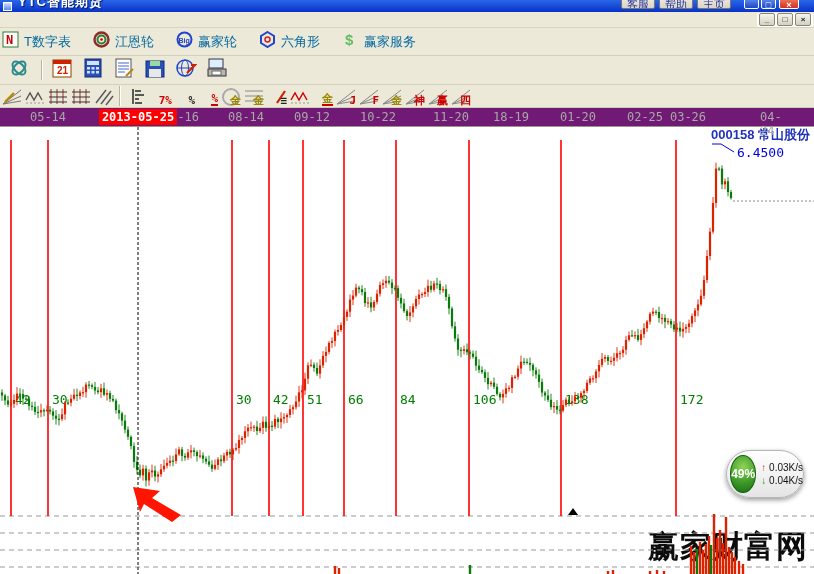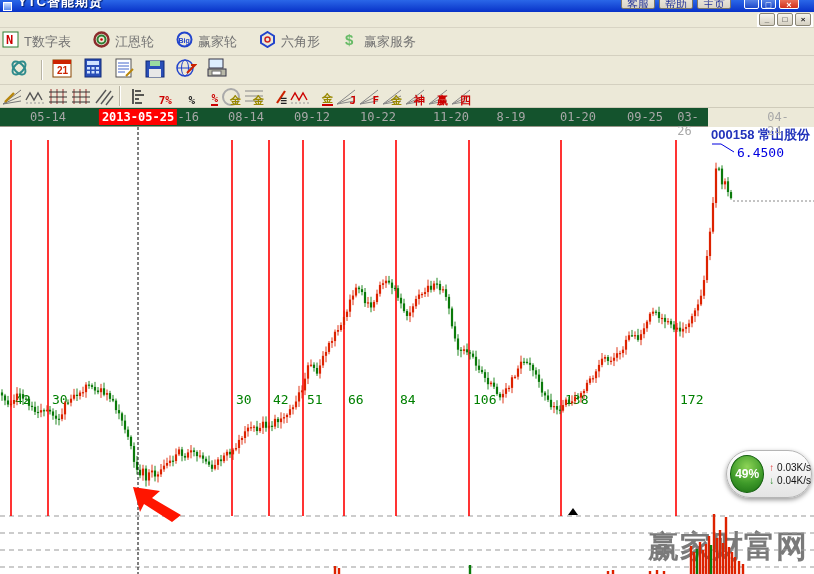--- a/index.html
+++ b/index.html
@@ -29,49 +29,49 @@
     border:1px solid #8a8676; border-radius:2px; font-size:8px; line-height:11px; text-align:center;
     color:#222; font-weight:bold; }
 
   .toolbar { position:absolute; left:0; width:814px; background:#ECE9D8; z-index:30;
     display:flex; align-items:center; }
   #toolbar1 { top:28px; height:28px; border-bottom:1px solid #d4d0c0; padding-left:2px; }
   #toolbar2 { top:56px; height:29px; border-bottom:1px solid #d4d0c0; padding-left:8px; }
   #toolbar3 { top:85px; height:23px; border-bottom:1px solid #cfcbba; padding-left:2px; }
 
   .tb1-item { display:flex; align-items:center; margin-right:22px; cursor:pointer; }
-  .tb1-item .lbl { font-size:13px; color:#737373; margin-left:5px; white-space:nowrap; }
+  .tb1-item .lbl { font-size:13px; color:#0369a1; margin-left:5px; white-space:nowrap; }
   .icon16 { width:17px; height:17px; display:inline-block; }
 
   .icon22 { width:22px; height:22px; margin-right:9px; display:inline-block; cursor:pointer; }
   .vsep { width:2px; height:20px; border-left:1px solid #b8b4a4; border-right:1px solid #fff;
     margin:0 8px 0 2px; }
 
   .icon-draw { width:21px; height:19px; margin-right:2px; position:relative; display:inline-block;
     cursor:pointer; font-family:"DejaVu Sans Mono", monospace; }
   .icon-draw svg { position:absolute; left:0; top:0; }
   .icon-draw .g { position:absolute; right:1px; bottom:0; font-size:11px; font-weight:bold; line-height:11px; }
   .icon-draw .u { border-bottom:2px solid #CC0000; }
 
-  #datestrip { position:absolute; left:0; top:108px; width:708px; height:19px; background:#14532d;
+  #datestrip { position:absolute; left:0; top:108px; width:814px; height:19px; background:#701a75;
     border-bottom:1px solid #9a968a; z-index:30; }
   .dt { position:absolute; top:2px; transform:translateX(-50%); font-size:12px; color:#A8A8A8;
     font-family:"DejaVu Sans Mono", monospace; }
   #dt-hl { position:absolute; top:1px; height:16px; transform:translateX(-50%); background:#FF0000;
     color:#fff; font-size:12px; font-weight:bold; padding:1px 3px 0 3px;
     font-family:"DejaVu Sans Mono", monospace; }
 
   
   #chart-base { position:absolute; left:0; top:127px; width:814px; height:447px; background:#fff; z-index:1; }
   #watermark { position:absolute; left:648px; top:526px; z-index:2; font-family:Liberation Serif, serif;
-    font-weight:bold; font-size:31px; color:#737373; letter-spacing:1px; opacity:.95; }
+    font-weight:bold; font-size:31px; color:#000000; letter-spacing:1px; opacity:.95; }
   #chart-svg { position:absolute; left:0; top:0; z-index:3; }
 
   
-  #badge { position:absolute; left:726px; top:450px; width:86px; height:48px; z-index:40;
+  #badge { position:absolute; left:726px; top:450px; width:78px; height:48px; z-index:40;
     background:linear-gradient(#ffffff,#e4e4e4); border:1px solid #b5b5b5; border-radius:24px;
     box-shadow:0 2px 5px rgba(0,0,0,.4); display:flex; align-items:center; cursor:pointer; }
   #badge-circle { width:38px; height:38px; margin-left:3px; border-radius:50%;
     background:radial-gradient(circle at 50% 30%, #8ed457 0%, #3f9b2a 55%, #1b6e14 100%);
     border:1px solid #14600f; color:#fff; font-size:12px; font-weight:bold;
     display:flex; align-items:center; justify-content:center; }
   #badge-rates { margin-left:5px; font-size:10px; color:#111; line-height:13px; white-space:nowrap; }
   .arr-up { color:#E03030; font-weight:bold; } .arr-dn { color:#2E8B2E; font-weight:bold; }
 </style>
 </head>
@@ -355,23 +355,23 @@
     </span>
   </div>
 
 <div id="datestrip">
     <span class="dt" style="left: 48px;">05-14</span>
     <span class="dt" style="left: 181px;">07-16</span>
     <span class="dt" style="left: 246px;">08-14</span>
     <span class="dt" style="left: 312px;">09-12</span>
     <span class="dt" style="left: 378px;">10-22</span>
     <span class="dt" style="left: 451px;">11-20</span>
-    <span class="dt" style="left: 511px;">8-19</span>
+    <span class="dt" style="left: 511px;">18-19</span>
     <span class="dt" style="left: 578px;">01-20</span>
-    <span class="dt" style="left: 645px;">09-25</span>
+    <span class="dt" style="left: 645px;">02-25</span>
     <span class="dt" style="left: 688px;">03-26</span>
     <span class="dt" style="left: 778px;">04-24</span>
     <span id="dt-hl" style="left: 138px;">2013-05-25</span>
   </div>
 
 <div id="chart-base"></div>
 <div id="watermark">赢家财富网</div>
 <svg id="chart-svg" width="814" height="574">
     <line x1="0" y1="516" x2="814" y2="516" stroke="#999999" stroke-width="1" stroke-dasharray="5,4"></line>
     <line x1="0" y1="533" x2="814" y2="533" stroke="#999999" stroke-width="1" stroke-dasharray="5,4"></line>

